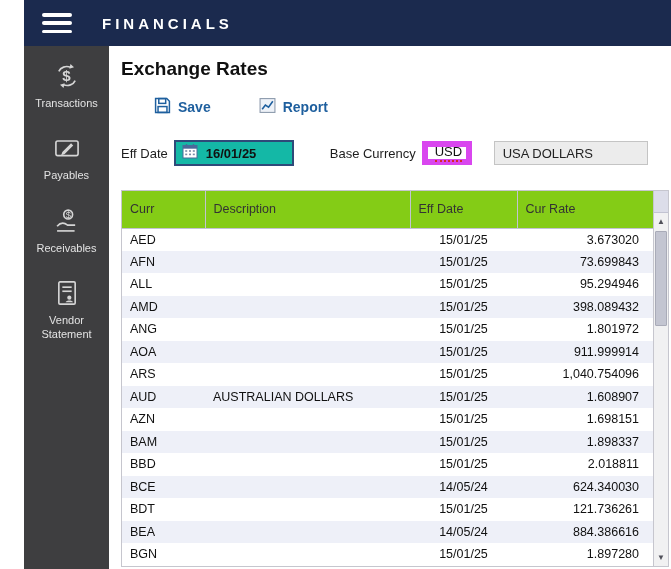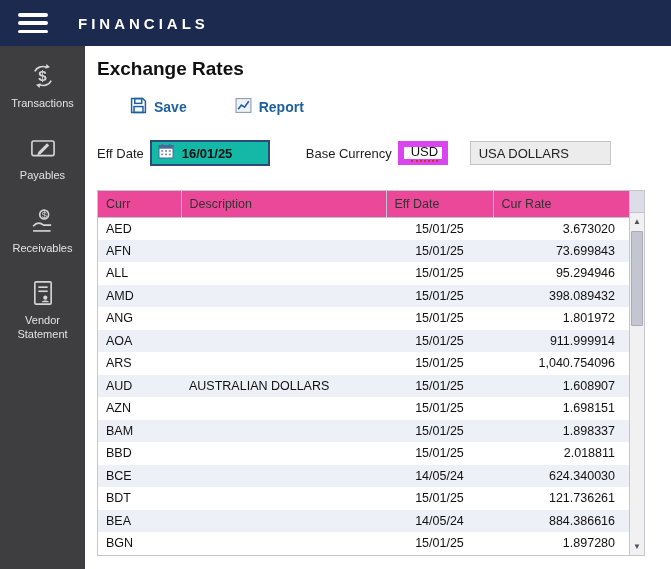--- a/index.html
+++ b/index.html
@@ -1,19 +1,19 @@
 <!DOCTYPE html>
 <html><head>
 <meta charset="utf-8">
 <style>
   * { box-sizing: border-box; margin: 0; padding: 0; }
   html,body { width:671px; height:569px; overflow:hidden; }
   body { font-family: "Liberation Sans", sans-serif; background:#fff; }
 
-  .app { width:671px; height:569px; display:flex; flex-direction:column; }
+  .app { width:671px; height:569px; display:flex; flex-direction:column;padding-left:24px; }
 
   
   .topbar { flex:0 0 46px; background:#1b2a4e; display:flex; align-items:center; padding-left:18px; }
   .hamburger { width:30px; height:20px; display:flex; flex-direction:column; justify-content:space-between; cursor:pointer; }
   .hamburger span { display:block; height:3.5px; background:#fff; border-radius:2px; }
   .topbar-title { color:#fff; font-size:15px; font-weight:bold; letter-spacing:4px; margin-left:30px; }
 
   
   .content-row { flex:1; display:flex; min-height:0; }
 
@@ -30,29 +30,29 @@
   .toolbar { display:flex; align-items:center; gap:48px; margin-top:16px; margin-left:33px; height:22px; }
   .tool-btn { display:flex; align-items:center; gap:7px; color:#1e5f9e; font-size:14px; font-weight:bold; cursor:pointer; }
 
   .form-row { display:flex; align-items:center; margin-top:22px; height:26px; }
   .field-label { font-size:13px; color:#1d1d1d; }
   .effdate-box { margin-left:6px; width:120px; height:26px; border:2px solid #2e4a79; display:flex; align-items:center; padding:0 6px; gap:8px; background:#14b8a6; }
   .effdate-value { font-size:13px; font-weight:bold; color:#111; }
   .basecur-label { margin-left:36px; }
   .usd-box { margin-left:6px; width:50px; height:24px; border:6px solid #d946ef; display:flex; align-items:center; padding-left:7px; background:#fff; cursor:text; }
   .usd-box span { font-size:13px; color:#111; border-bottom:2px dotted #d42a2a; padding-bottom:1px; }
-  .curname-box { margin-left:22px; width:141px; height:24px; background:#ececec; border:1px solid #c4c4c4; display:flex; align-items:center; padding-left:8px; font-size:13px; color:#222; }
+  .curname-box { margin-left:22px; width:154px; height:24px; background:#ececec; border:1px solid #c4c4c4; display:flex; align-items:center; padding-left:8px; font-size:13px; color:#222; }
 
   
   .grid-wrap { margin-top:24px; width:548px; border:1px solid #c6c6ce; display:flex; }
   table.rates { width:531px; border-collapse:collapse; table-layout:fixed; }
   table.rates col.c-curr { width:83px; } table.rates col.c-desc { width:205px; }
   table.rates col.c-date { width:107px; } table.rates col.c-rate { width:136px; }
-  table.rates th { background:#ec4899; font-size:12.5px; font-weight:normal; color:#333;
-    text-align:left; padding:0 8px; height:26px; border-right:1px solid #c2c3d2; border-bottom:1px solid #c2c3d2; }
+  table.rates th { background:#84cc16; font-size:12.5px; font-weight:normal; color:#333;
+    text-align:left; padding:0 8px; height:37px; border-right:1px solid #c2c3d2; border-bottom:1px solid #c2c3d2; }
   table.rates th:last-child { border-right:none; }
   table.rates td { font-size:12.5px; color:#111; padding:0 8px; height:22.5px; white-space:nowrap; overflow:hidden; }
   table.rates td.t-date { text-align:center; }
   table.rates td.t-rate { text-align:right; padding-right:14px; }
   table.rates tbody tr:nth-child(even) td { background:#eef0f8; }
 
   
   .vscroll { width:17px; border-left:1px solid #c6c6ce; background:#f1f1f2; display:flex; flex-direction:column; }
   .vs-spacer { height:22px; background:#dcdde9; border-bottom:1px solid #c2c3d2; }
   .vs-btn { height:17px; display:flex; align-items:center; justify-content:center; font-size:8px; color:#50505a; background:#f1f1f2; cursor:pointer; }

